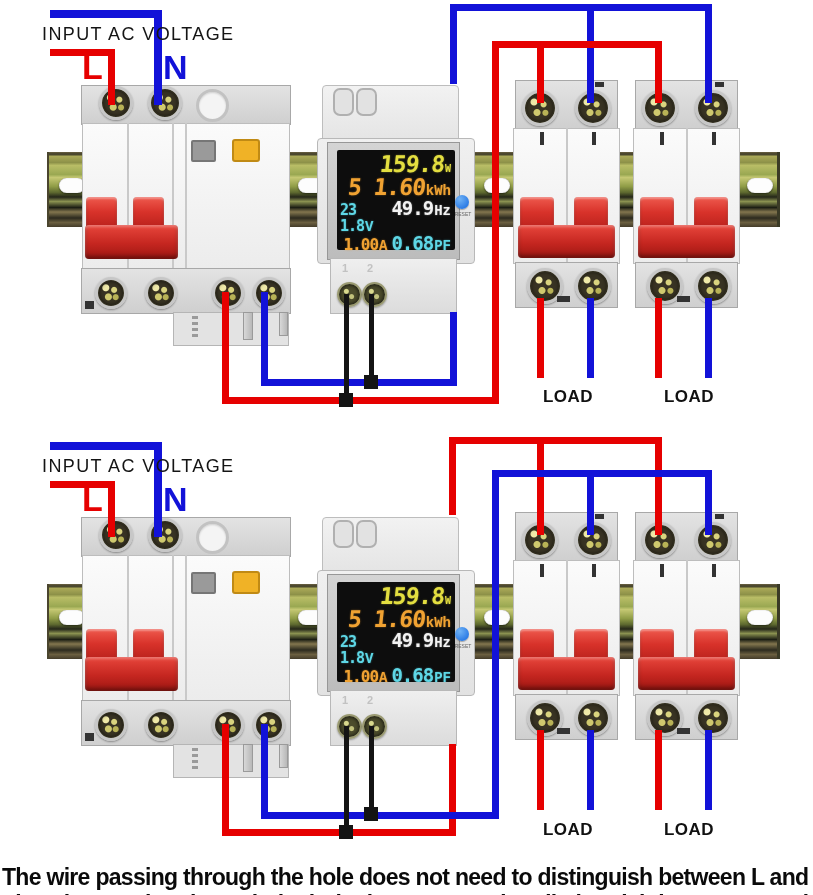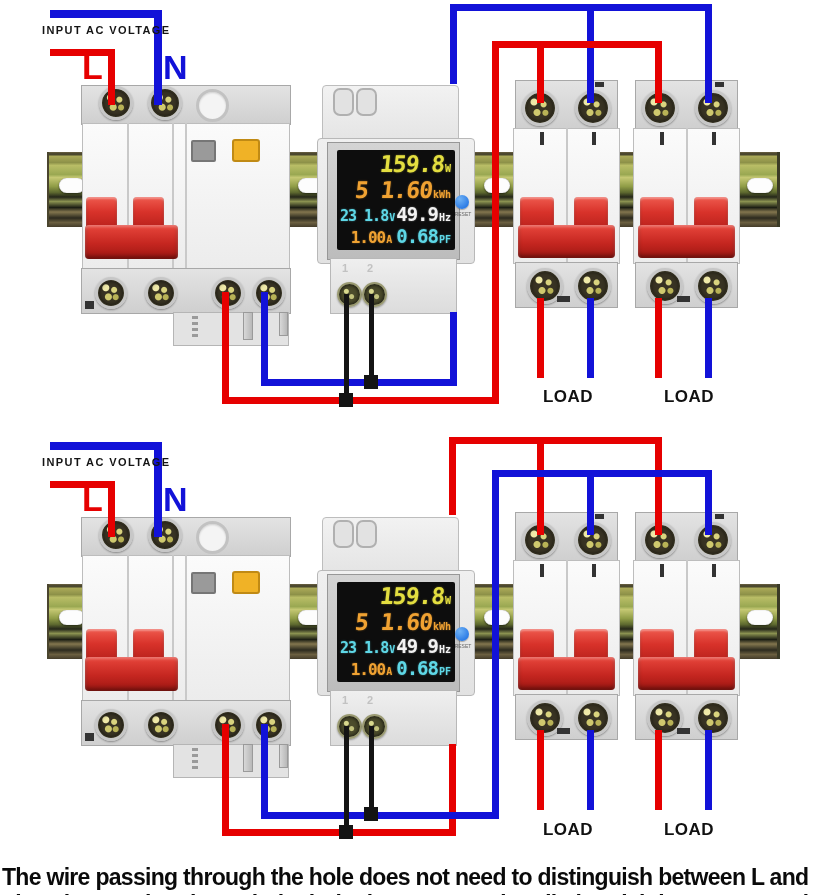--- a/index.html
+++ b/index.html
@@ -79,42 +79,42 @@
   .meter .bezel{position:absolute;left:10px;top:57px;width:131px;height:116px;
                 background:linear-gradient(180deg,#d4d4d4,#bcbcbc);border:1px solid #979797;}
   .meter .screen{position:absolute;left:20px;top:65px;width:118px;height:100px;background:var(--display-bg,#0d0d0d);
                  border-radius:2px;display:flex;flex-direction:column;justify-content:space-between;
                  padding:3px 4px 4px 3px;box-sizing:border-box;
                  font-family:"DejaVu Sans Mono",monospace;font-weight:bold;}
   .drow{display:flex;align-items:baseline;justify-content:flex-end;line-height:1;}
   .drow .val{letter-spacing:-1px;transform:skewX(-6deg);}
   .drow .unit{margin-left:1px;}
   .fs23{font-size:23px;} .fs19{font-size:19px;} .fs15{font-size:15px;} .fs16{font-size:16px;}
-  .fs10{font-size:10px;} .fs9{font-size:10px;}
+  .fs10{font-size:10px;} .fs9{font-size:14px;font-family:Liberation Mono, monospace;}
   .yellow{color:var(--digit-yellow,#e3de40);text-shadow:0 0 2px rgba(227,222,64,.5);}
   .orange{color:var(--digit-orange,#f0a232);text-shadow:0 0 2px rgba(240,162,50,.5);}
   .cyan{color:var(--digit-cyan,#5ed7e6);text-shadow:0 0 2px rgba(94,215,230,.5);}
   .white{color:var(--digit-white,#f2f2f2);text-shadow:0 0 2px rgba(255,255,255,.4);}
   .meter .reset{position:absolute;left:138px;top:110px;width:14px;height:14px;border-radius:50%;
                 background:radial-gradient(circle at 35% 30%,#6fb2f5,var(--reset-blue,#2e7de6) 70%);
                 box-shadow:0 1px 1px rgba(0,0,0,.3);}
   .meter .reset-lbl{position:absolute;left:133px;top:126px;width:26px;font-size:5px;color:#666;
                     text-align:center;letter-spacing:0;}
   .meter .m-bot{position:absolute;left:13px;top:173px;width:125px;height:54px;
                 background:linear-gradient(180deg,#efefef,#dcdcdc);border:1px solid #b8b8b8;}
   .meter .t-lbl{position:absolute;font-size:11px;color:#c2c2c2;font-weight:bold;}
 
   
   .mcb{position:absolute;z-index:2;width:107px;height:226px;}
   .mcb .m-strip-t{left:2px;top:0;width:101px;height:48px;}
   .mcb .m-body{left:0;top:48px;width:105px;height:134px;}
   .mcb .m-strip-b{left:2px;top:182px;width:101px;height:44px;}
 
   
-  .lbl-input{position:absolute;z-index:8;font-size:11px;font-weight:bold;color:#141414;letter-spacing:1.4px;}
+  .lbl-input{position:absolute;z-index:8;font-size:18px;font-weight:normal;color:#141414;letter-spacing:1.4px;}
   .lbl-L{position:absolute;z-index:8;font-size:34px;font-weight:bold;color:var(--wire-live,#e60000);}
   .lbl-N{position:absolute;z-index:8;font-size:34px;font-weight:bold;color:var(--wire-neutral,#1212d8);}
   .lbl-load{position:absolute;z-index:8;width:60px;text-align:center;font-size:17px;font-weight:bold;color:#111;letter-spacing:.5px;}
   .caption{position:absolute;left:2px;top:864px;width:811px;font-size:23px;font-weight:bold;color:#0a0a0a;
            letter-spacing:-.7px;white-space:nowrap;z-index:9;}
   .caption-cut{position:absolute;left:2px;top:891px;width:811px;height:4px;overflow:hidden;z-index:9;
            font-size:23px;font-weight:bold;color:#0a0a0a;letter-spacing:-.7px;white-space:nowrap;}
 </style>
 </head>
 <body>

